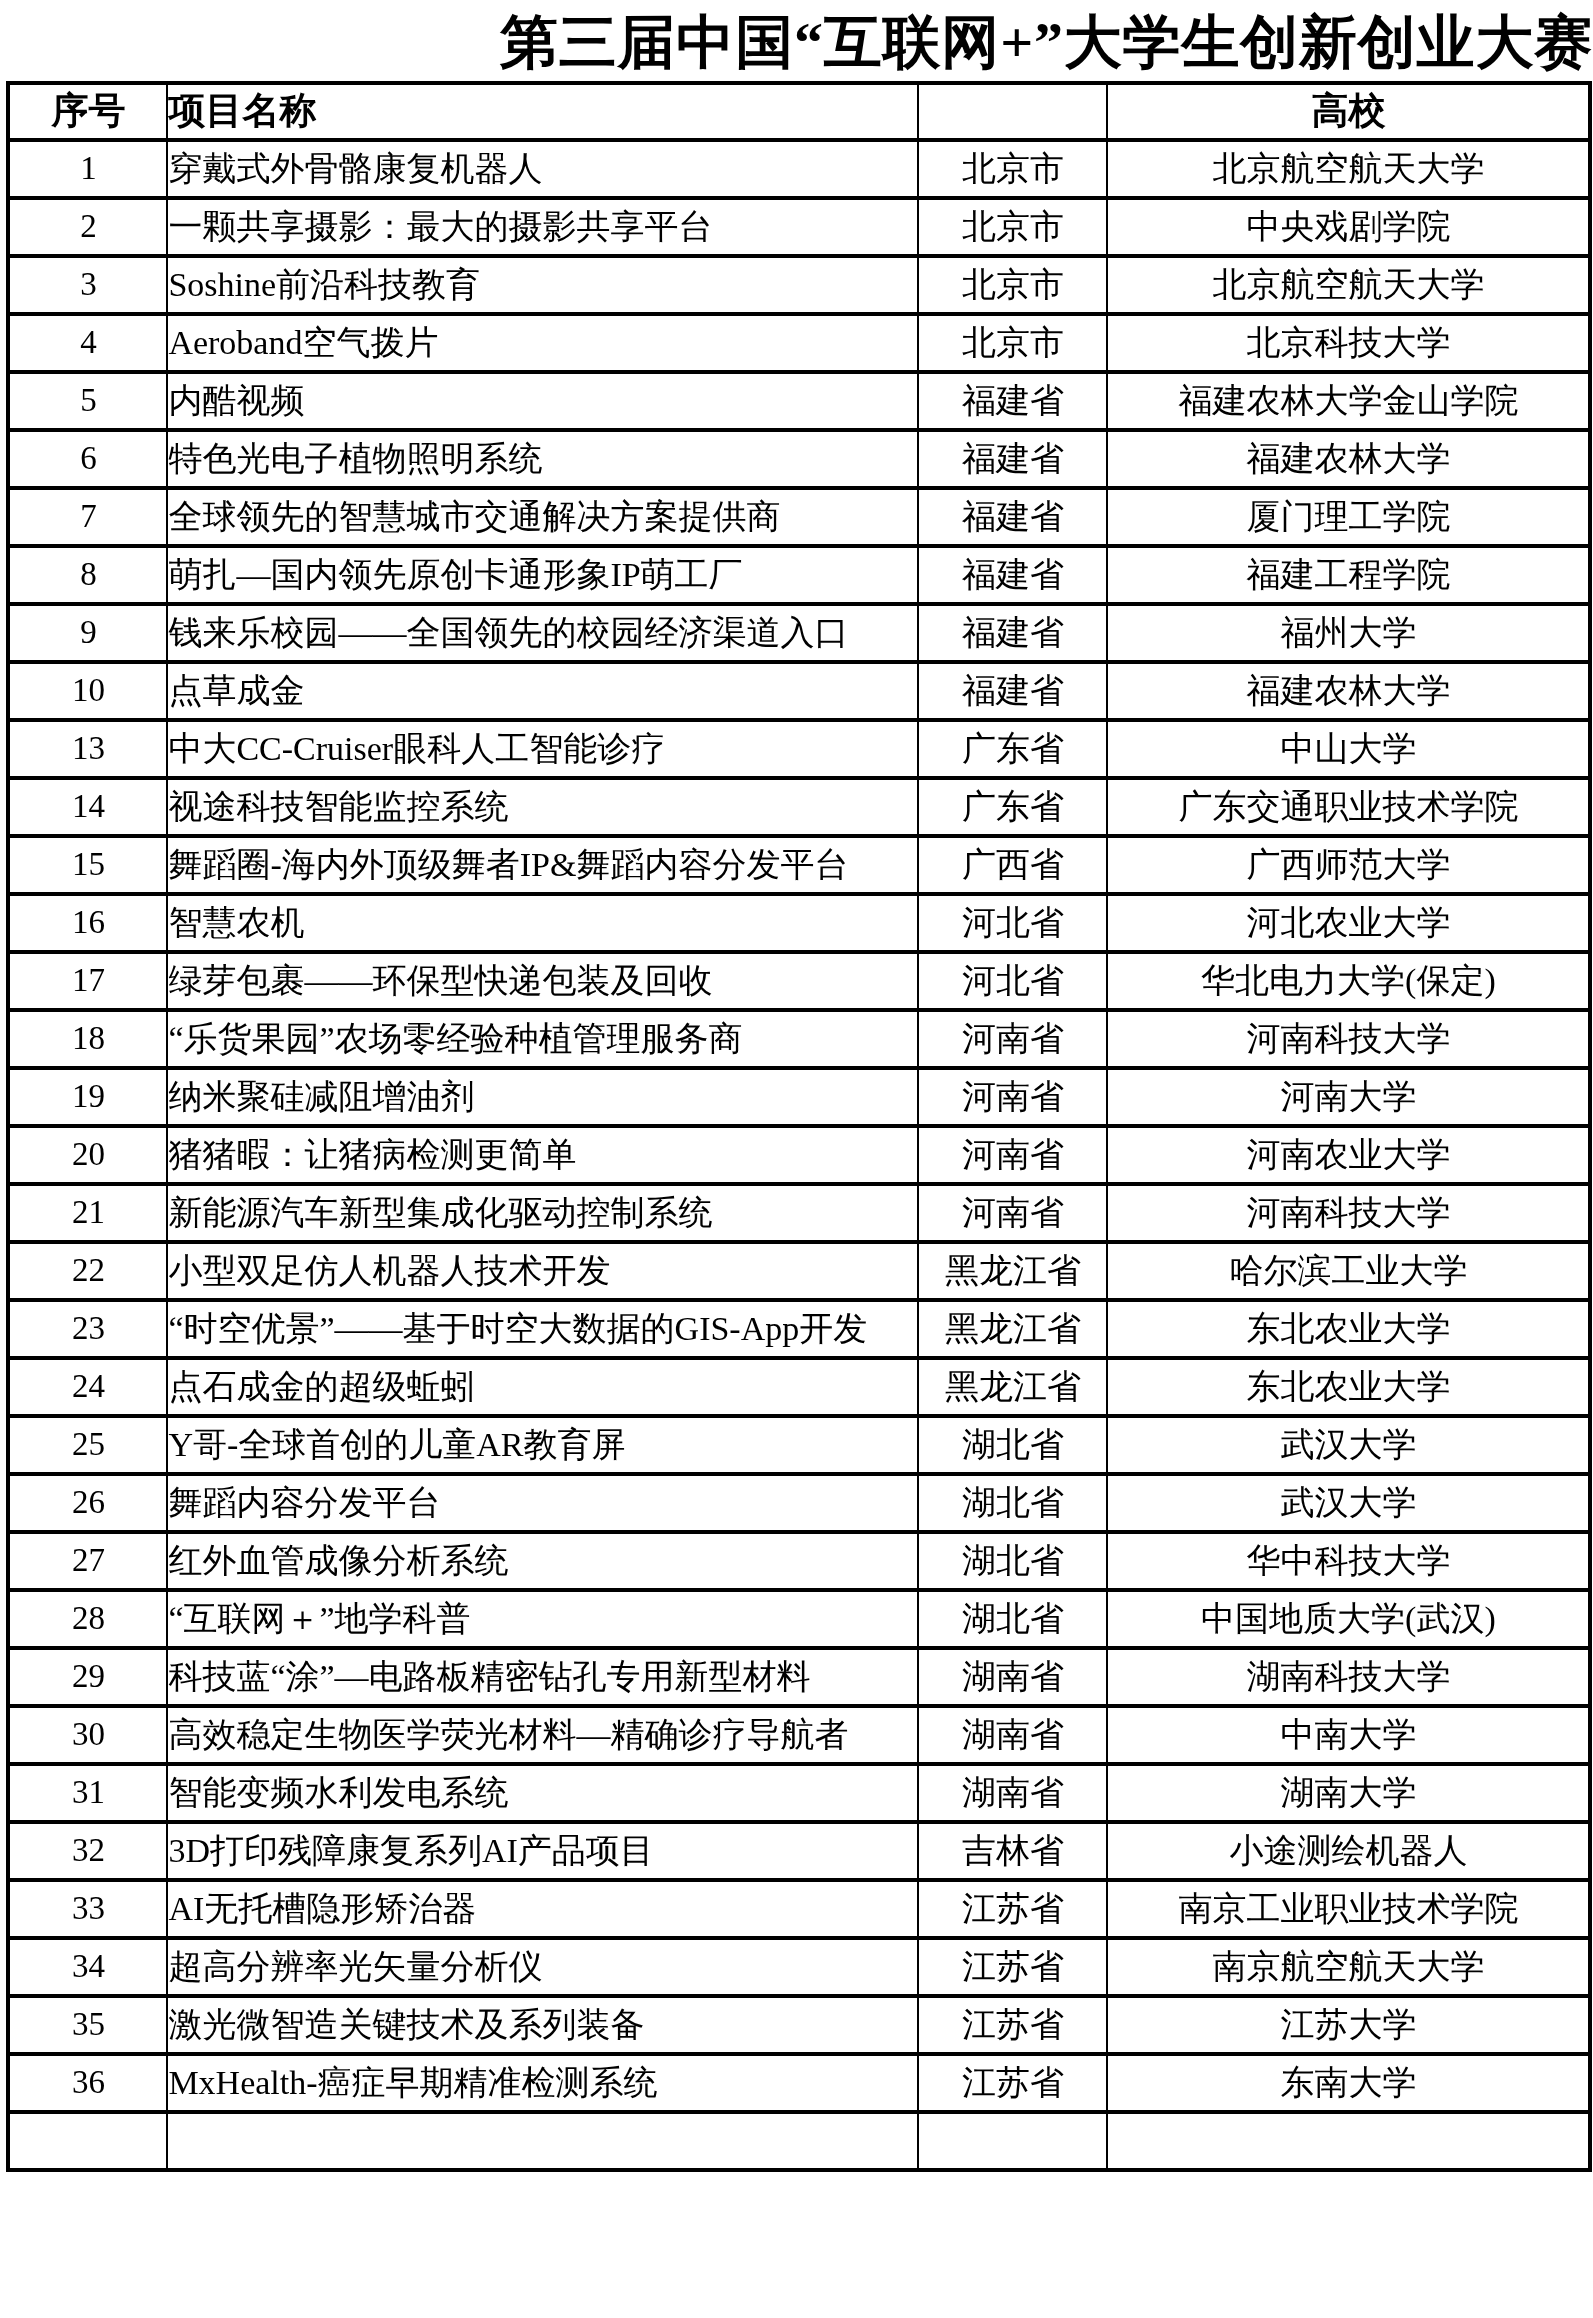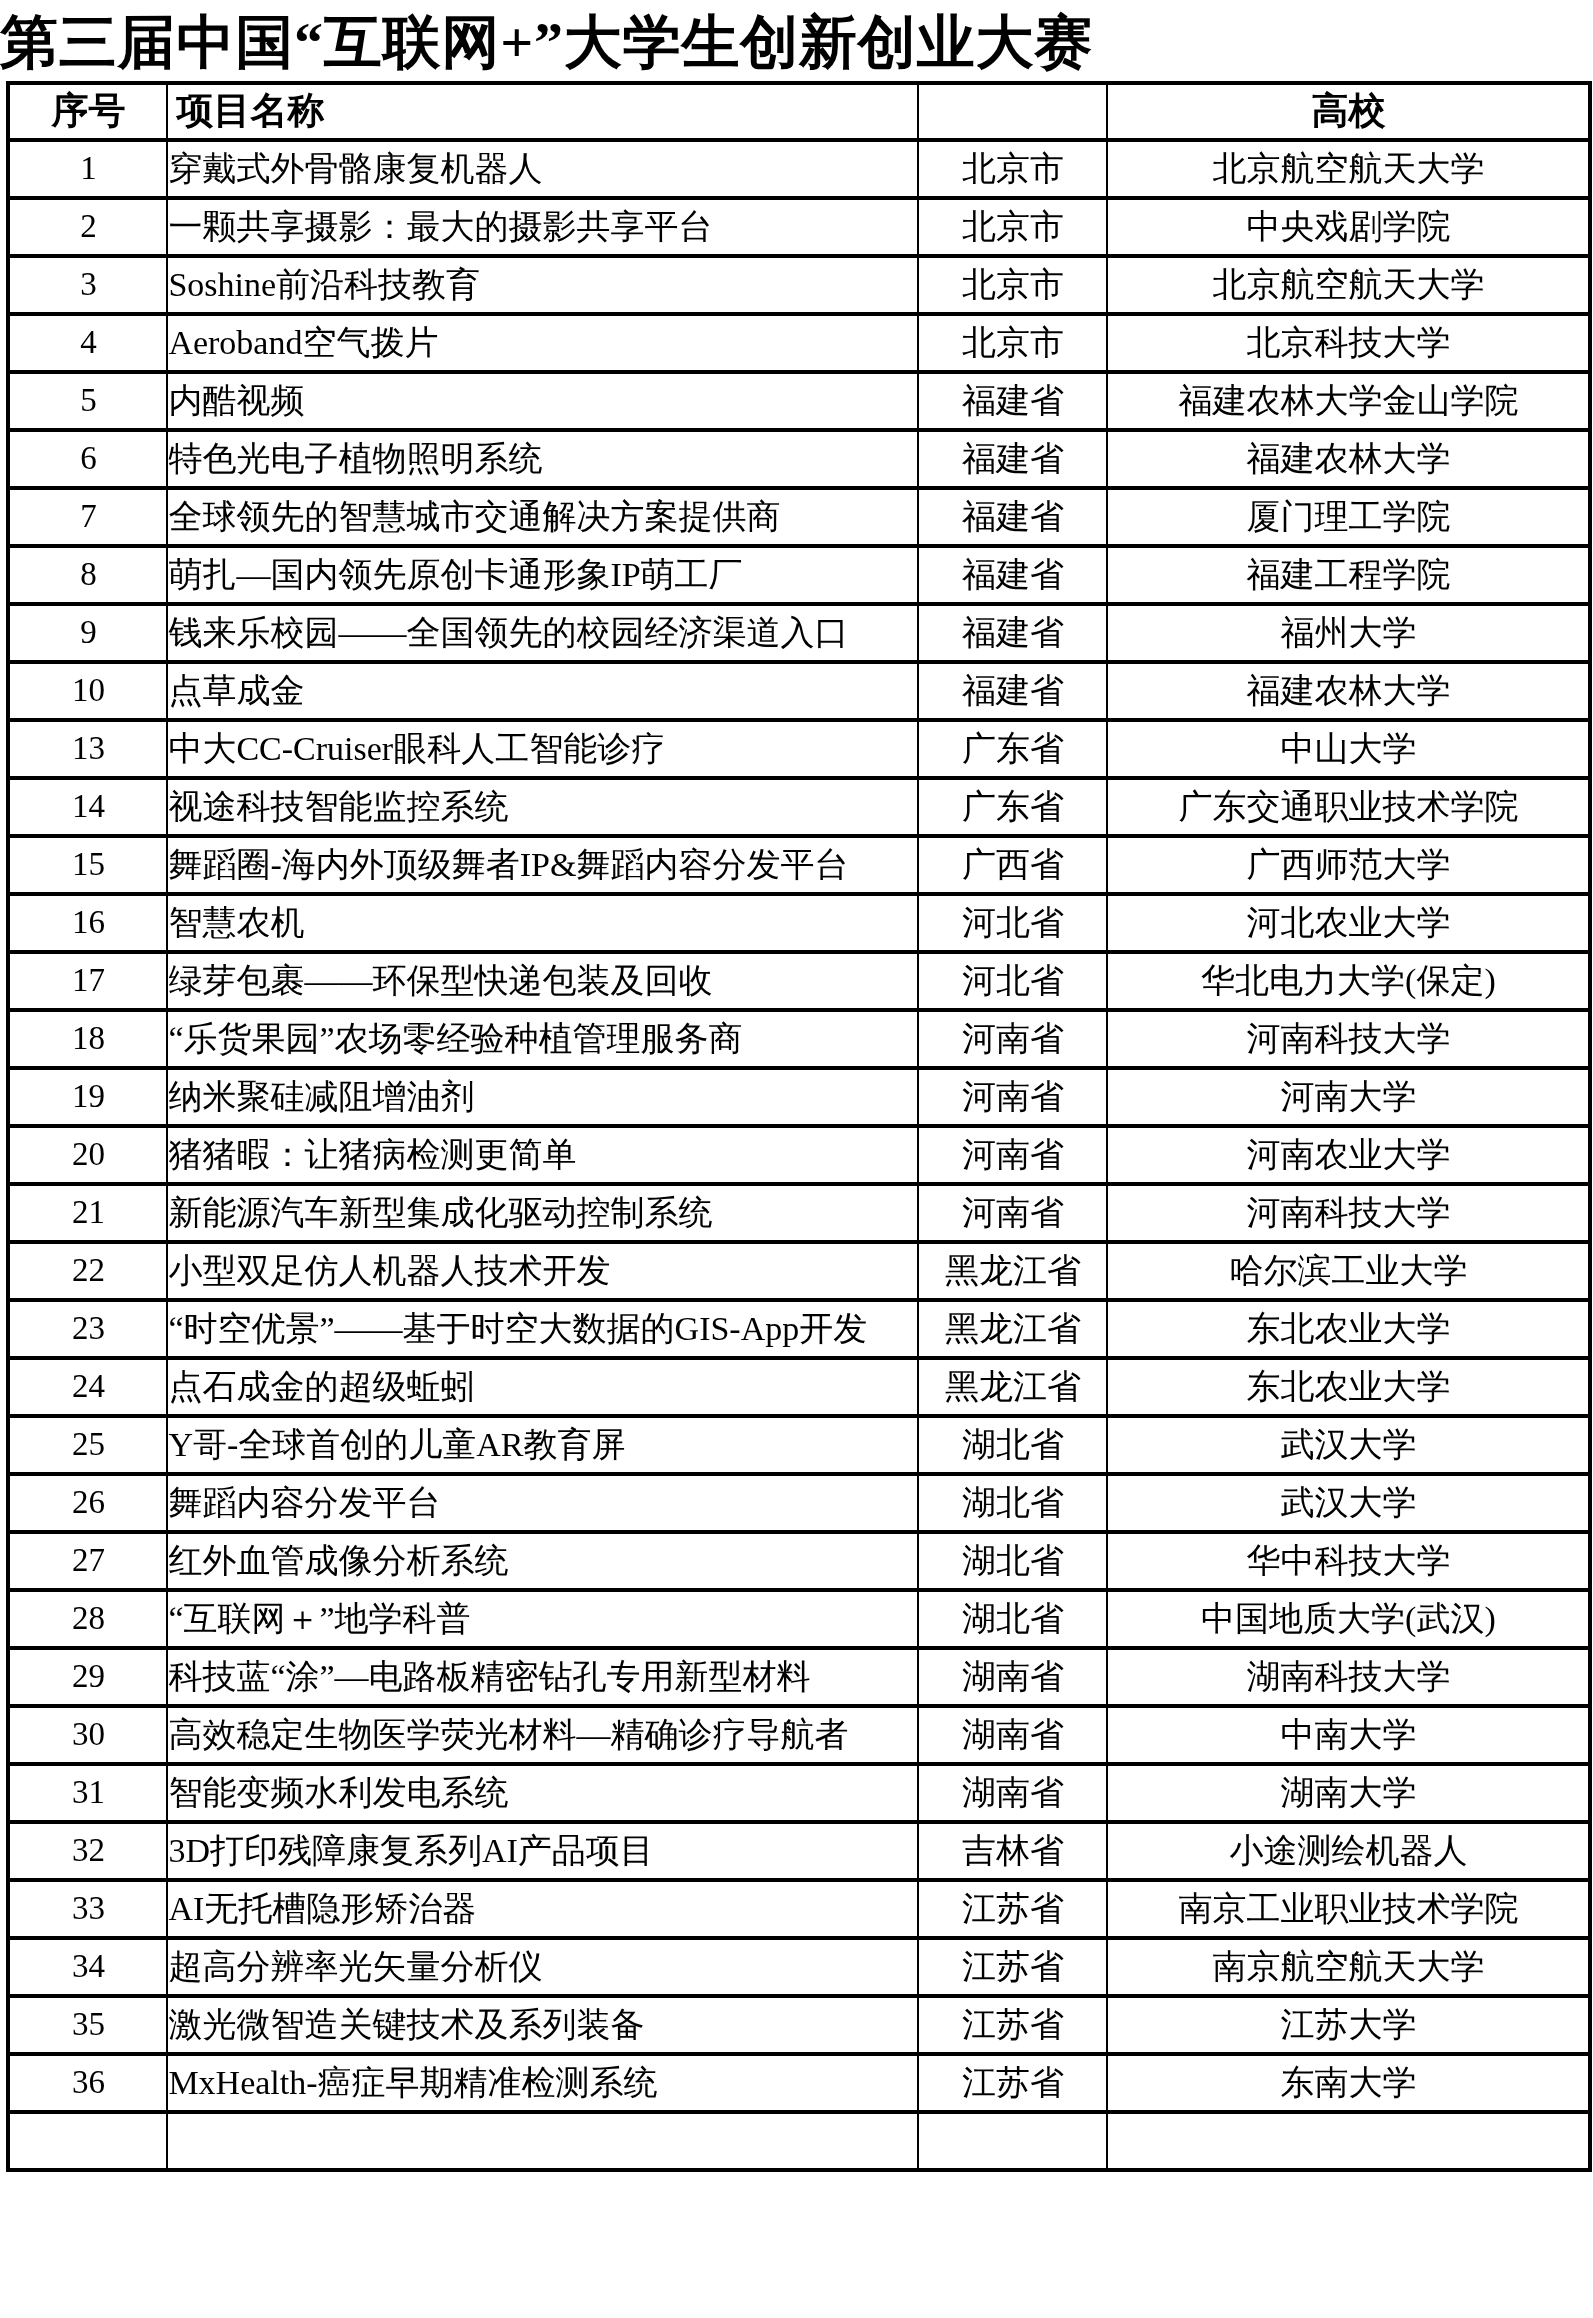--- a/index.html
+++ b/index.html
@@ -9,21 +9,21 @@
   }
   body {
     width: 1593px;
     height: 2319px;
     overflow: hidden;
     font-family: "Liberation Serif", "DejaVu Serif", serif;
     color: #000000;
   }
   .doc-title {
     padding-top: 4.8px;
-    text-align: left;
+    text-align: right;
     border-radius: 8px;
   }
   .title-line {
     font-size: 58px;
     line-height: 76px;
     font-weight: bold;
     letter-spacing: 0.8px;
     white-space: nowrap;
   }
   table.awards {
@@ -48,21 +48,21 @@
   thead th {
     height: 53px;
     font-size: 37px;
     font-weight: bold;
     text-align: center;
     white-space: nowrap;
     margin-top: 32px;
   }
   thead th.cell-proj {
     text-align: left;
-    padding-left: 8px;
+    padding-left: 0;
   }
   tbody td {
     height: 54px;
     font-size: 34px;
     text-align: center;
     white-space: nowrap;
   }
   tbody td.cell-proj {
     text-align: left;
   }

